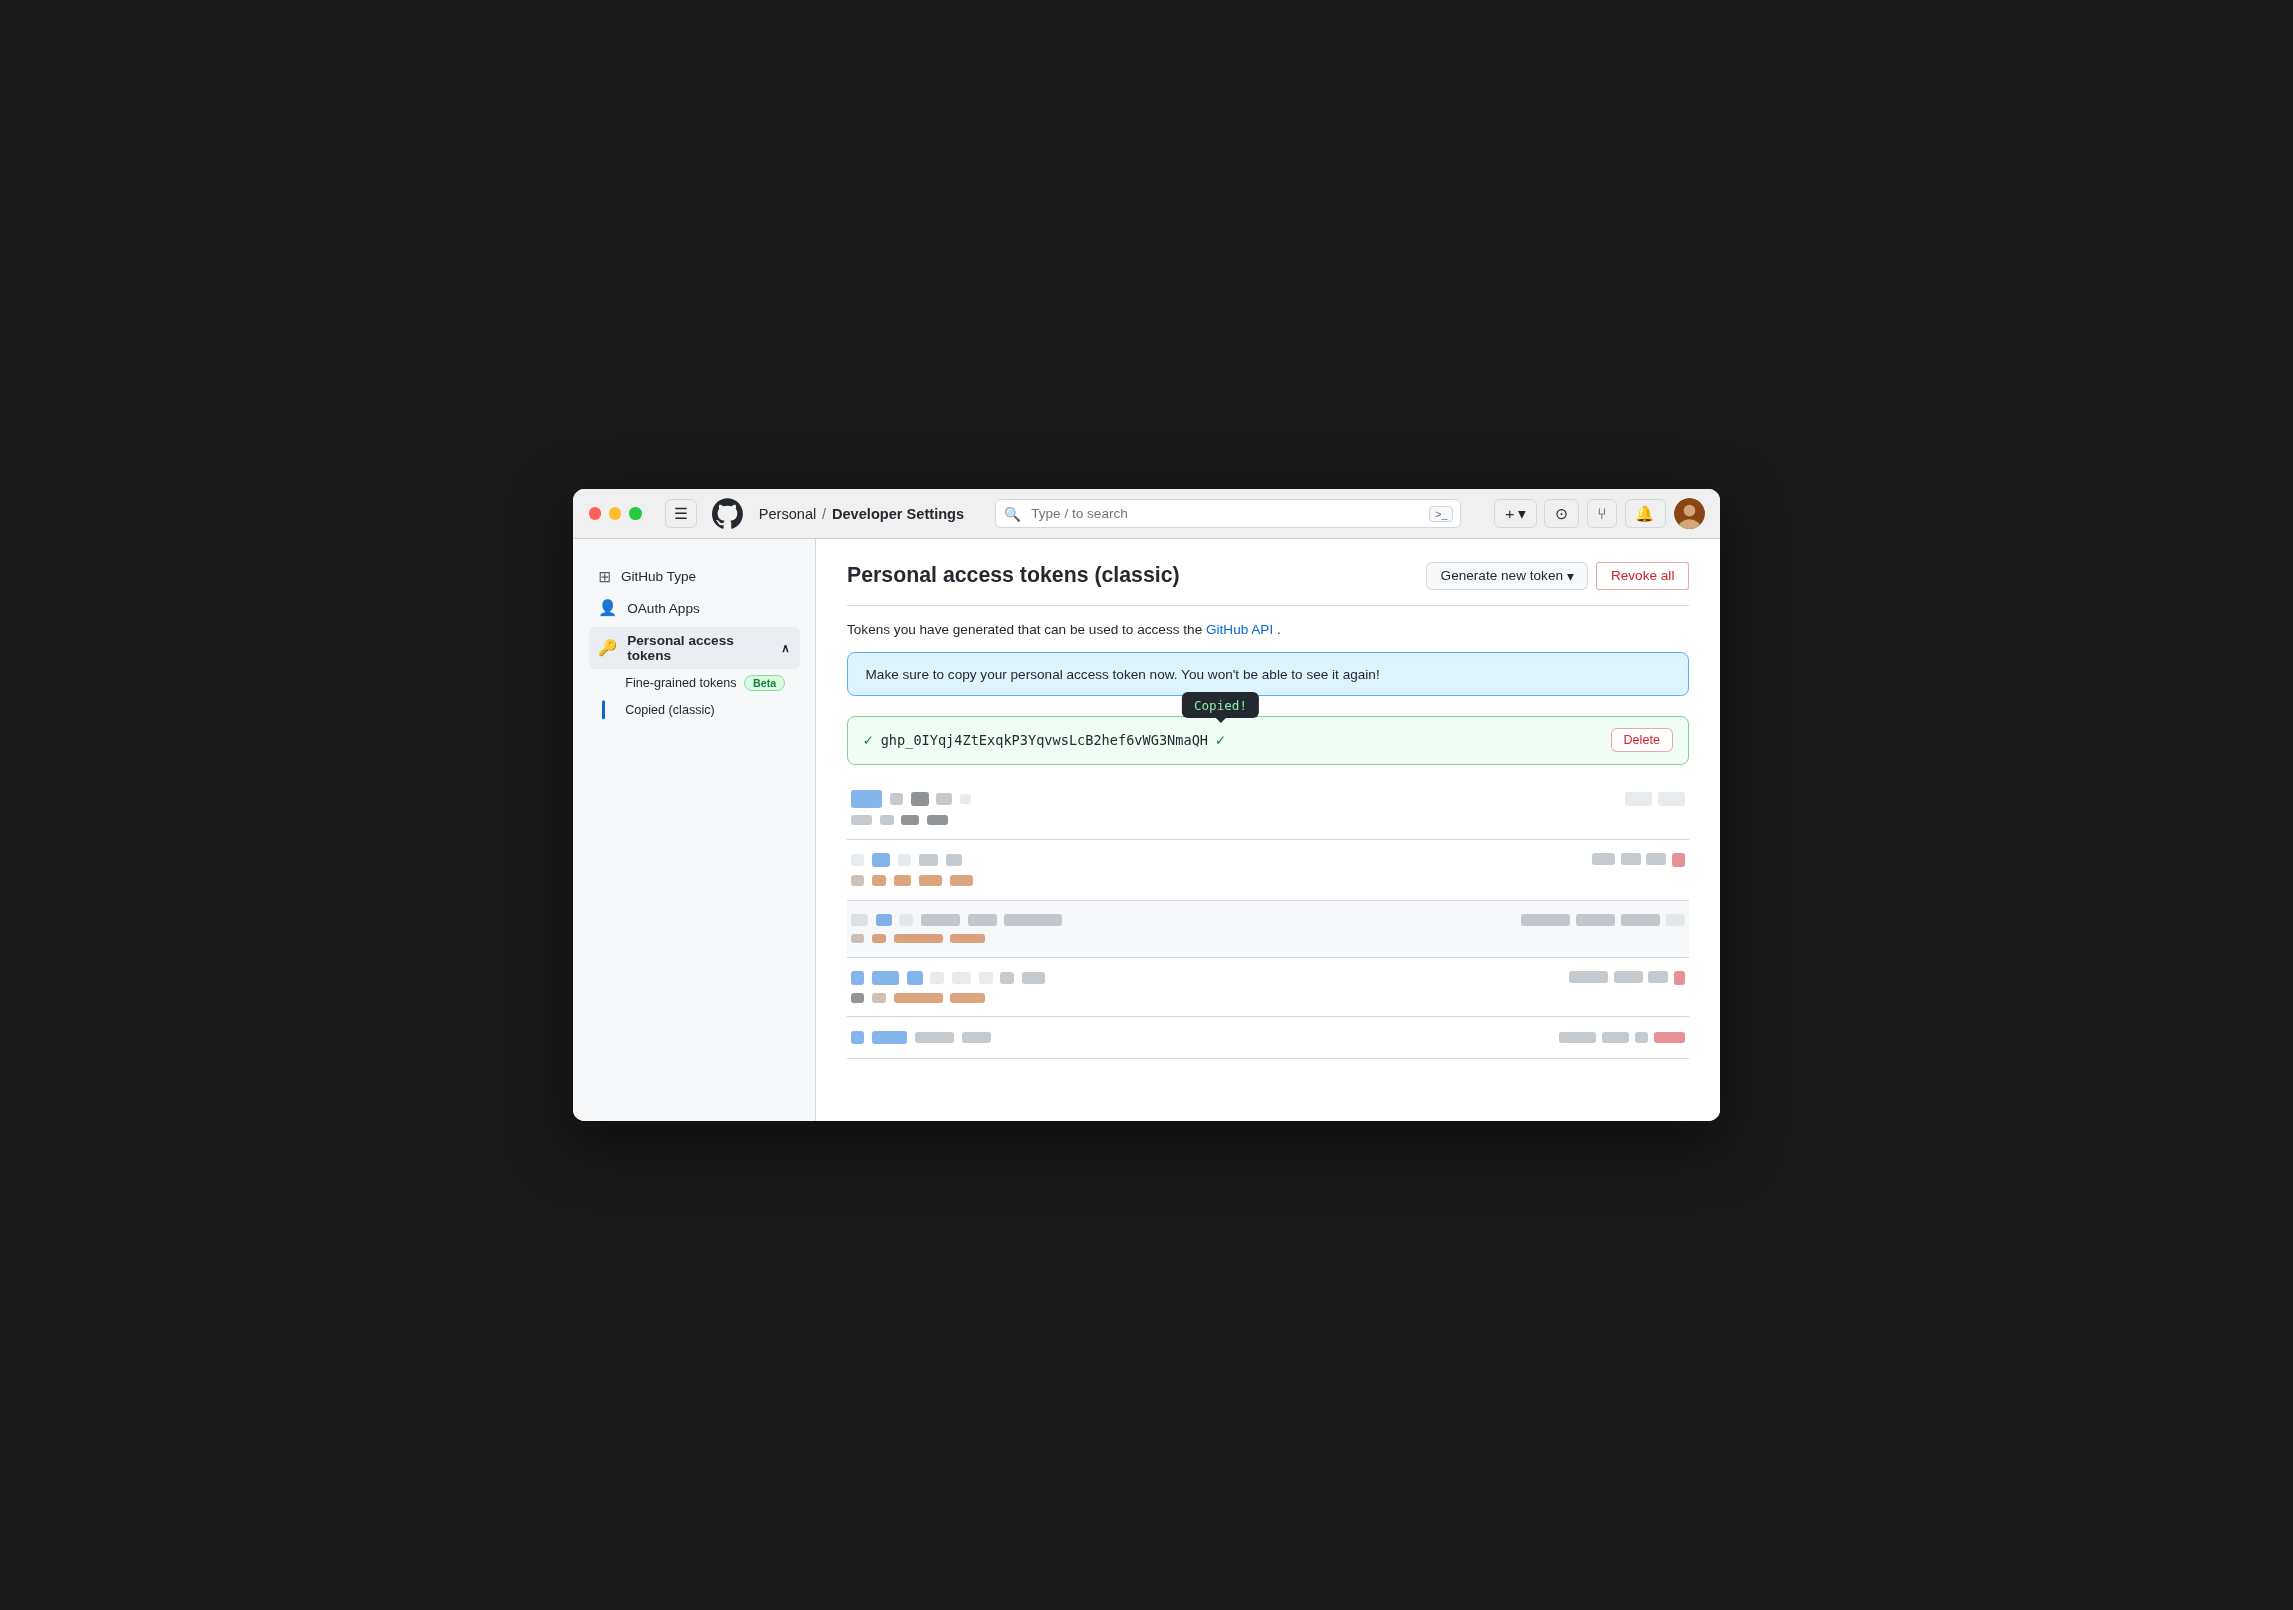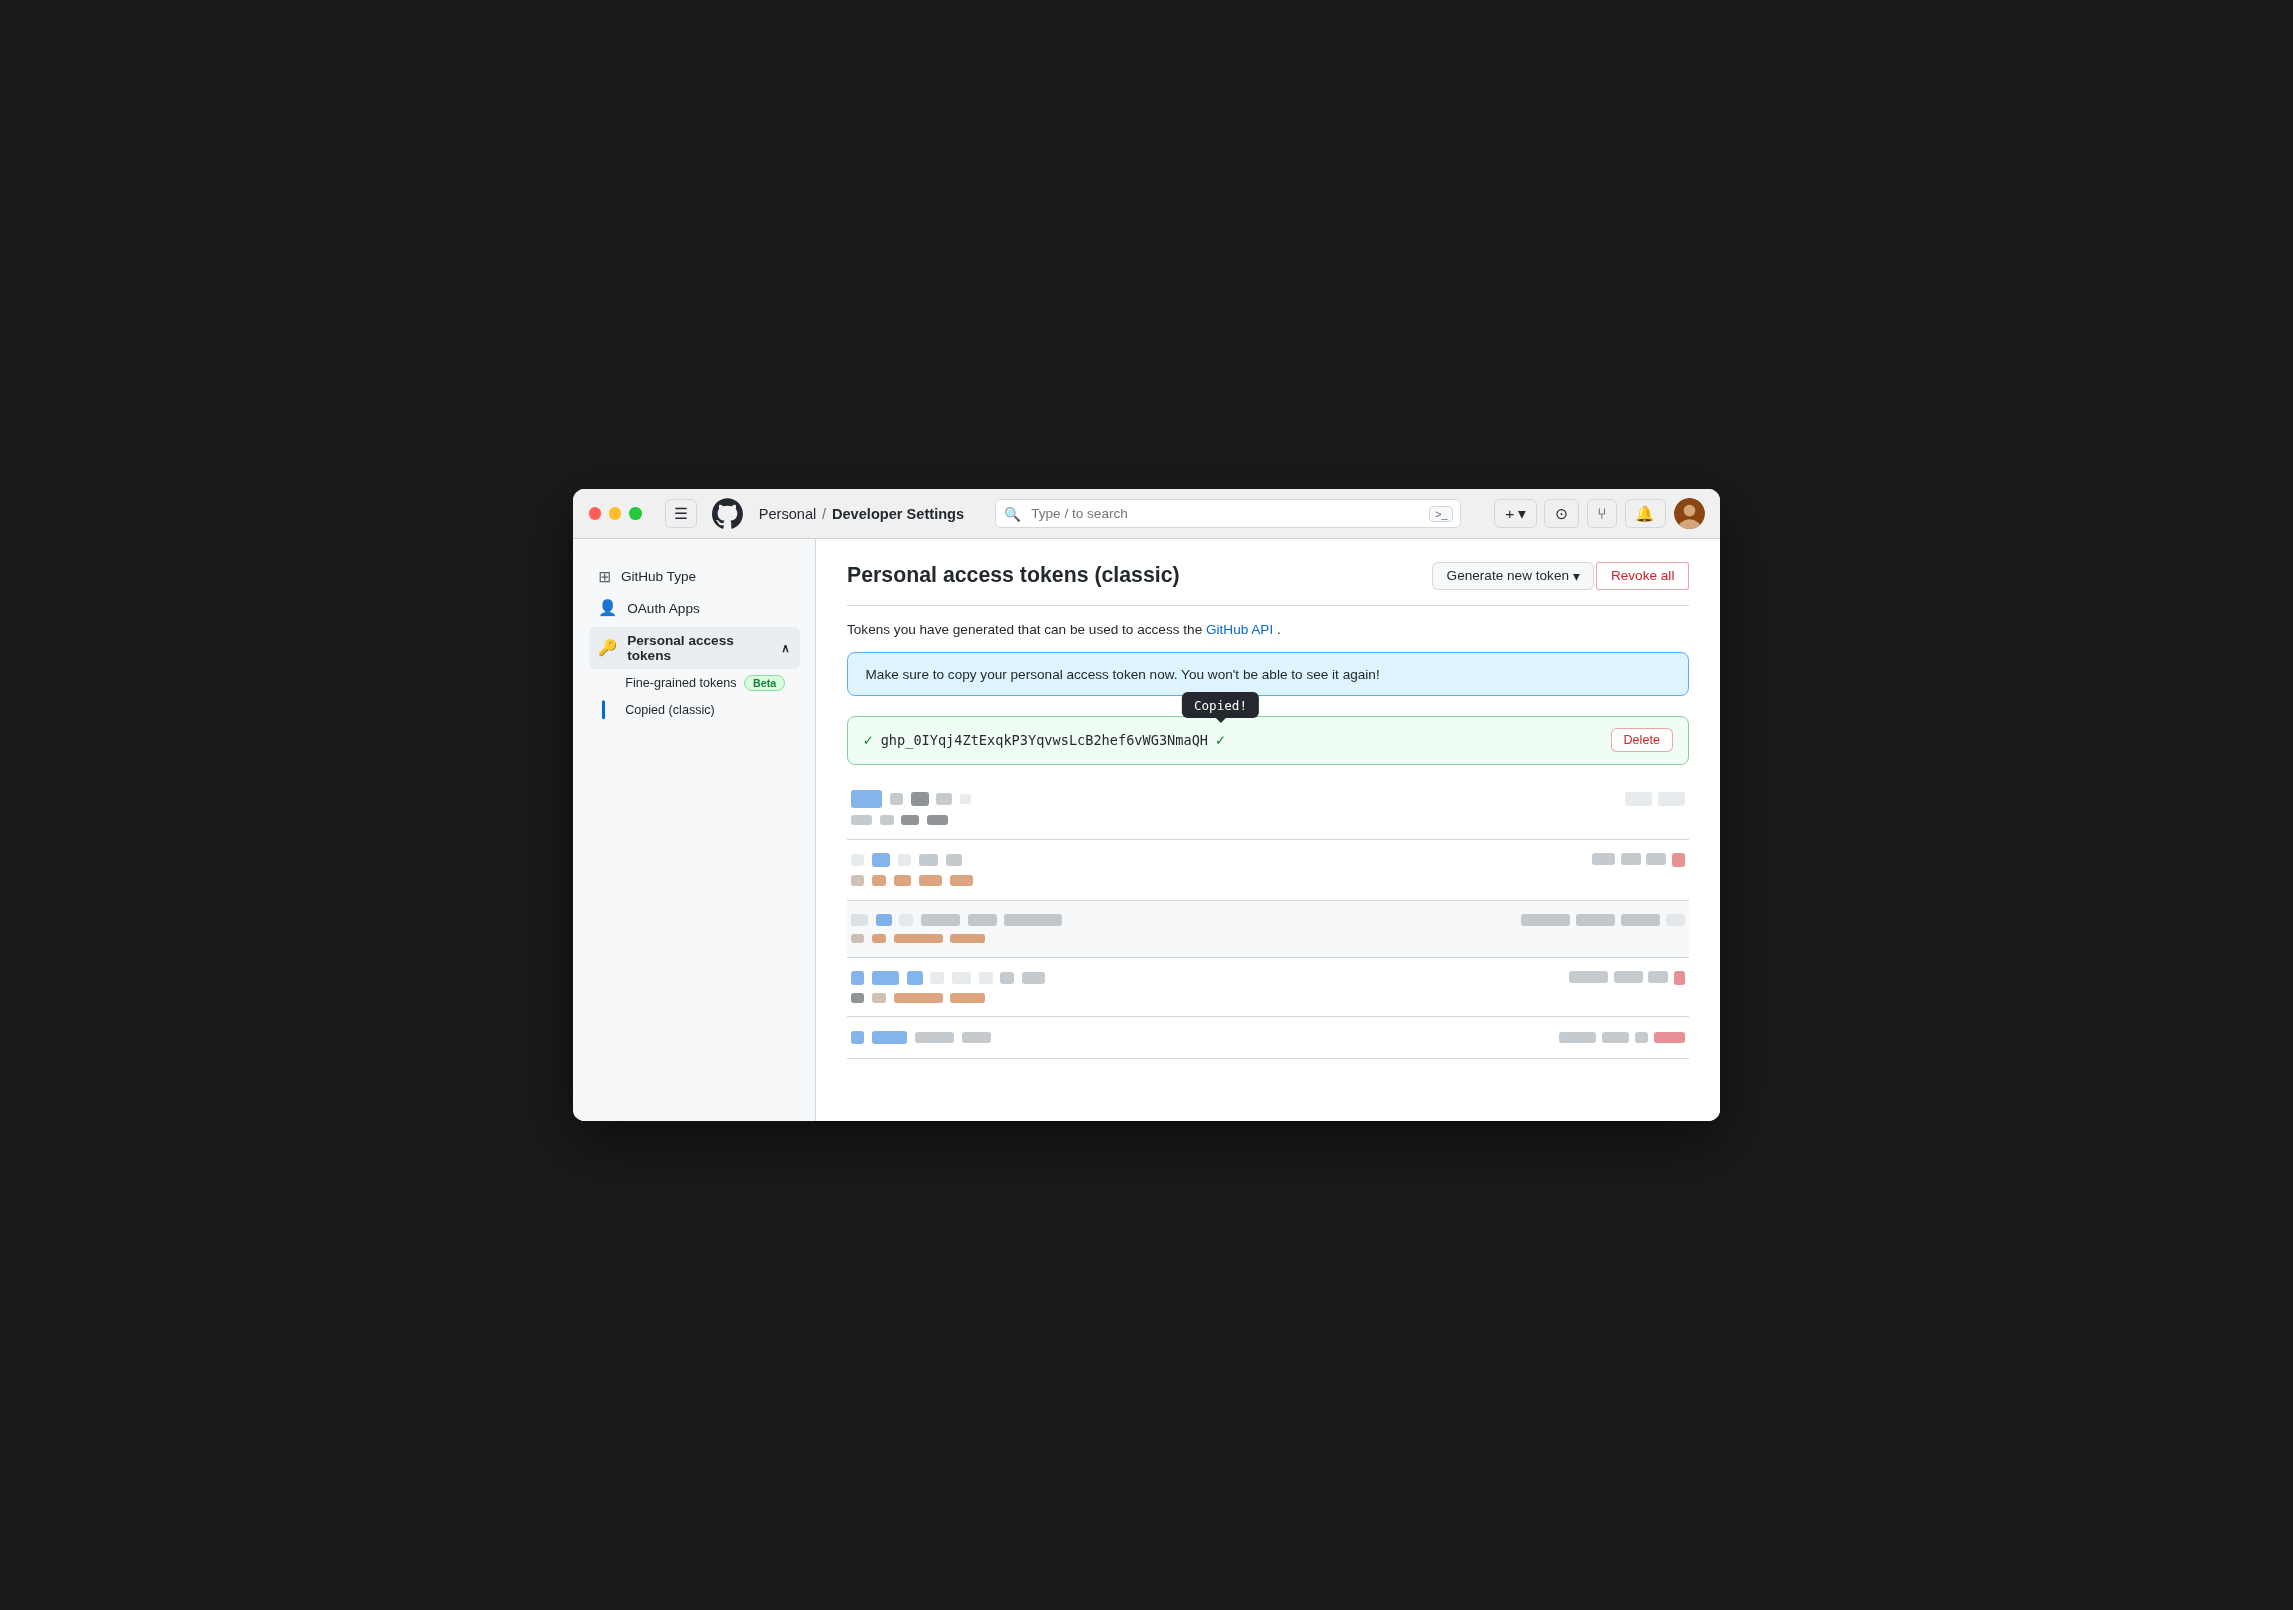--- a/index.html
+++ b/index.html
@@ -224,21 +224,21 @@
       justify-content: space-between;
       margin-bottom: 15.5px;
     }
     .content-title {
       font-size: 21.3px;
       font-weight: 600;
       color: #24292f;
     }
     .header-actions {
       display: flex;
-      gap: 2px;
+      gap: 8px;
     }
     .btn-default {
       background: #f6f8fa;
       border: 1px solid rgba(27,31,36,0.15);
       border-radius: 5.8px;
       padding: 4.9px 13.6px;
       font-size: 13.6px;
       cursor: pointer;
       color: #24292f;
       display: flex;
@@ -281,21 +281,21 @@
       position: relative;
     }
 
     
     .tooltip-wrap {
       display: inline-block;
       position: relative;
     }
     .tooltip {
       background: #24292f;
-      color: #ffffff;
+      color: #86efac;
       font-size: 12.6px;
       padding: 5.8px 11.6px;
       border-radius: 5.8px;
       position: absolute;
       bottom: 31px;
       left: 50%;
       transform: translateX(-50%);
       white-space: nowrap;
       z-index: 10;
     }

